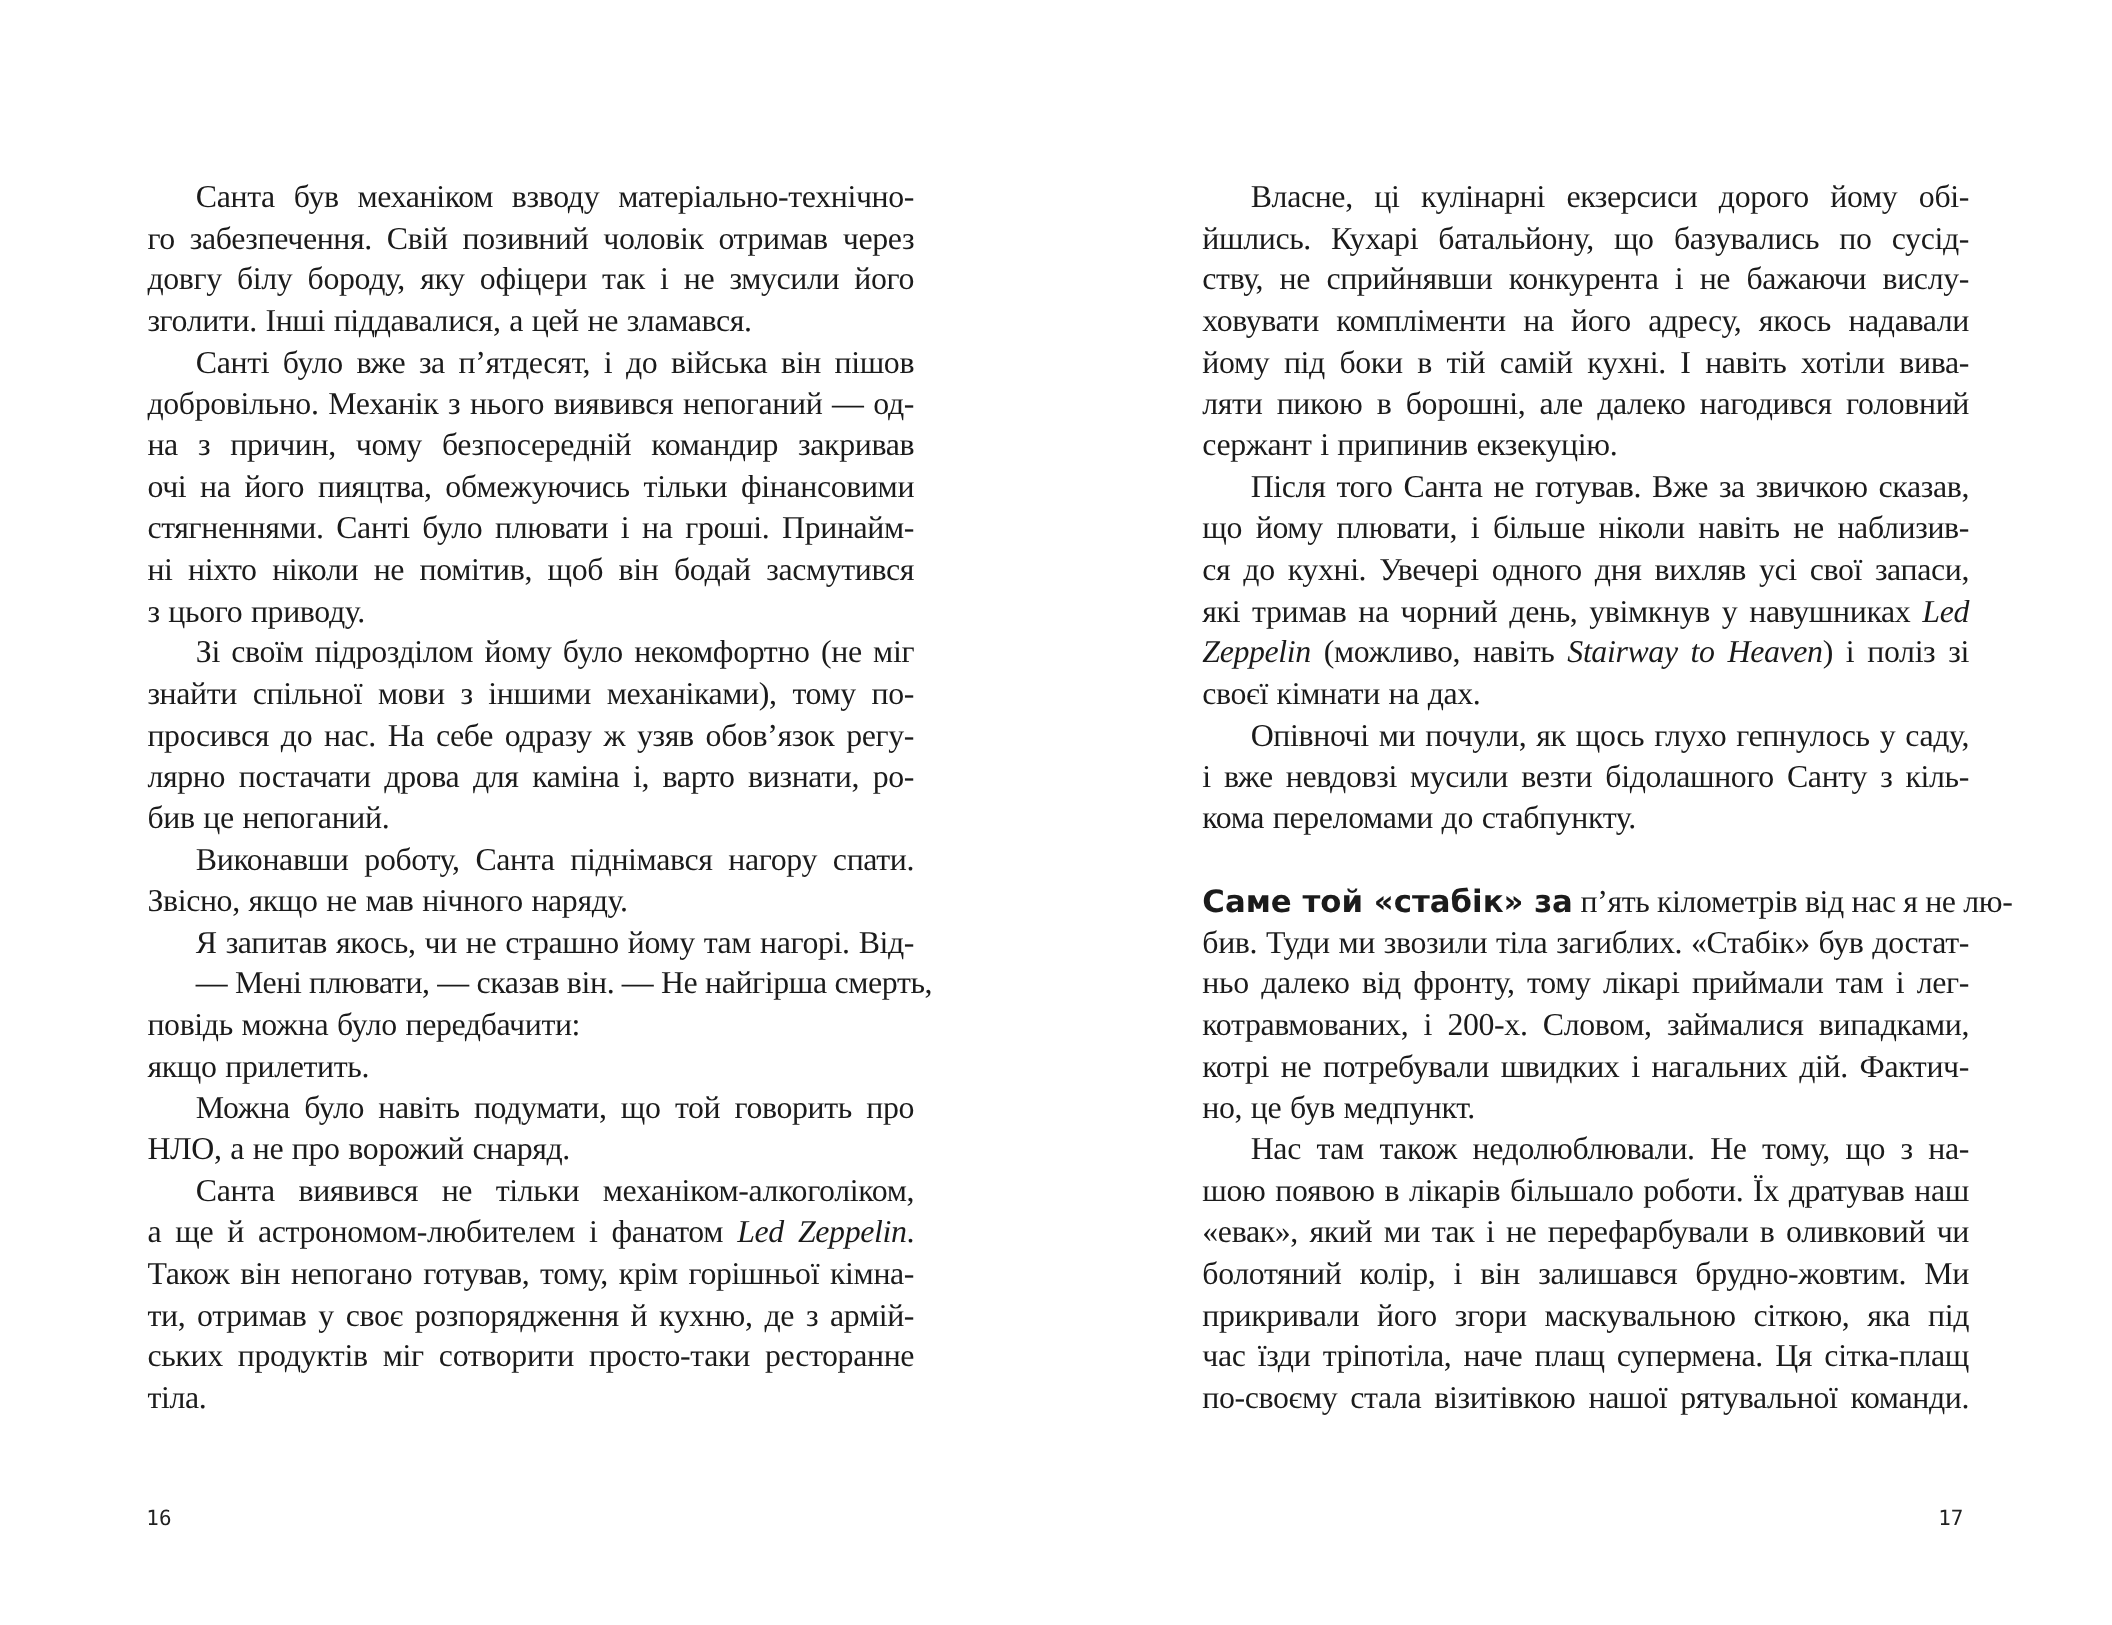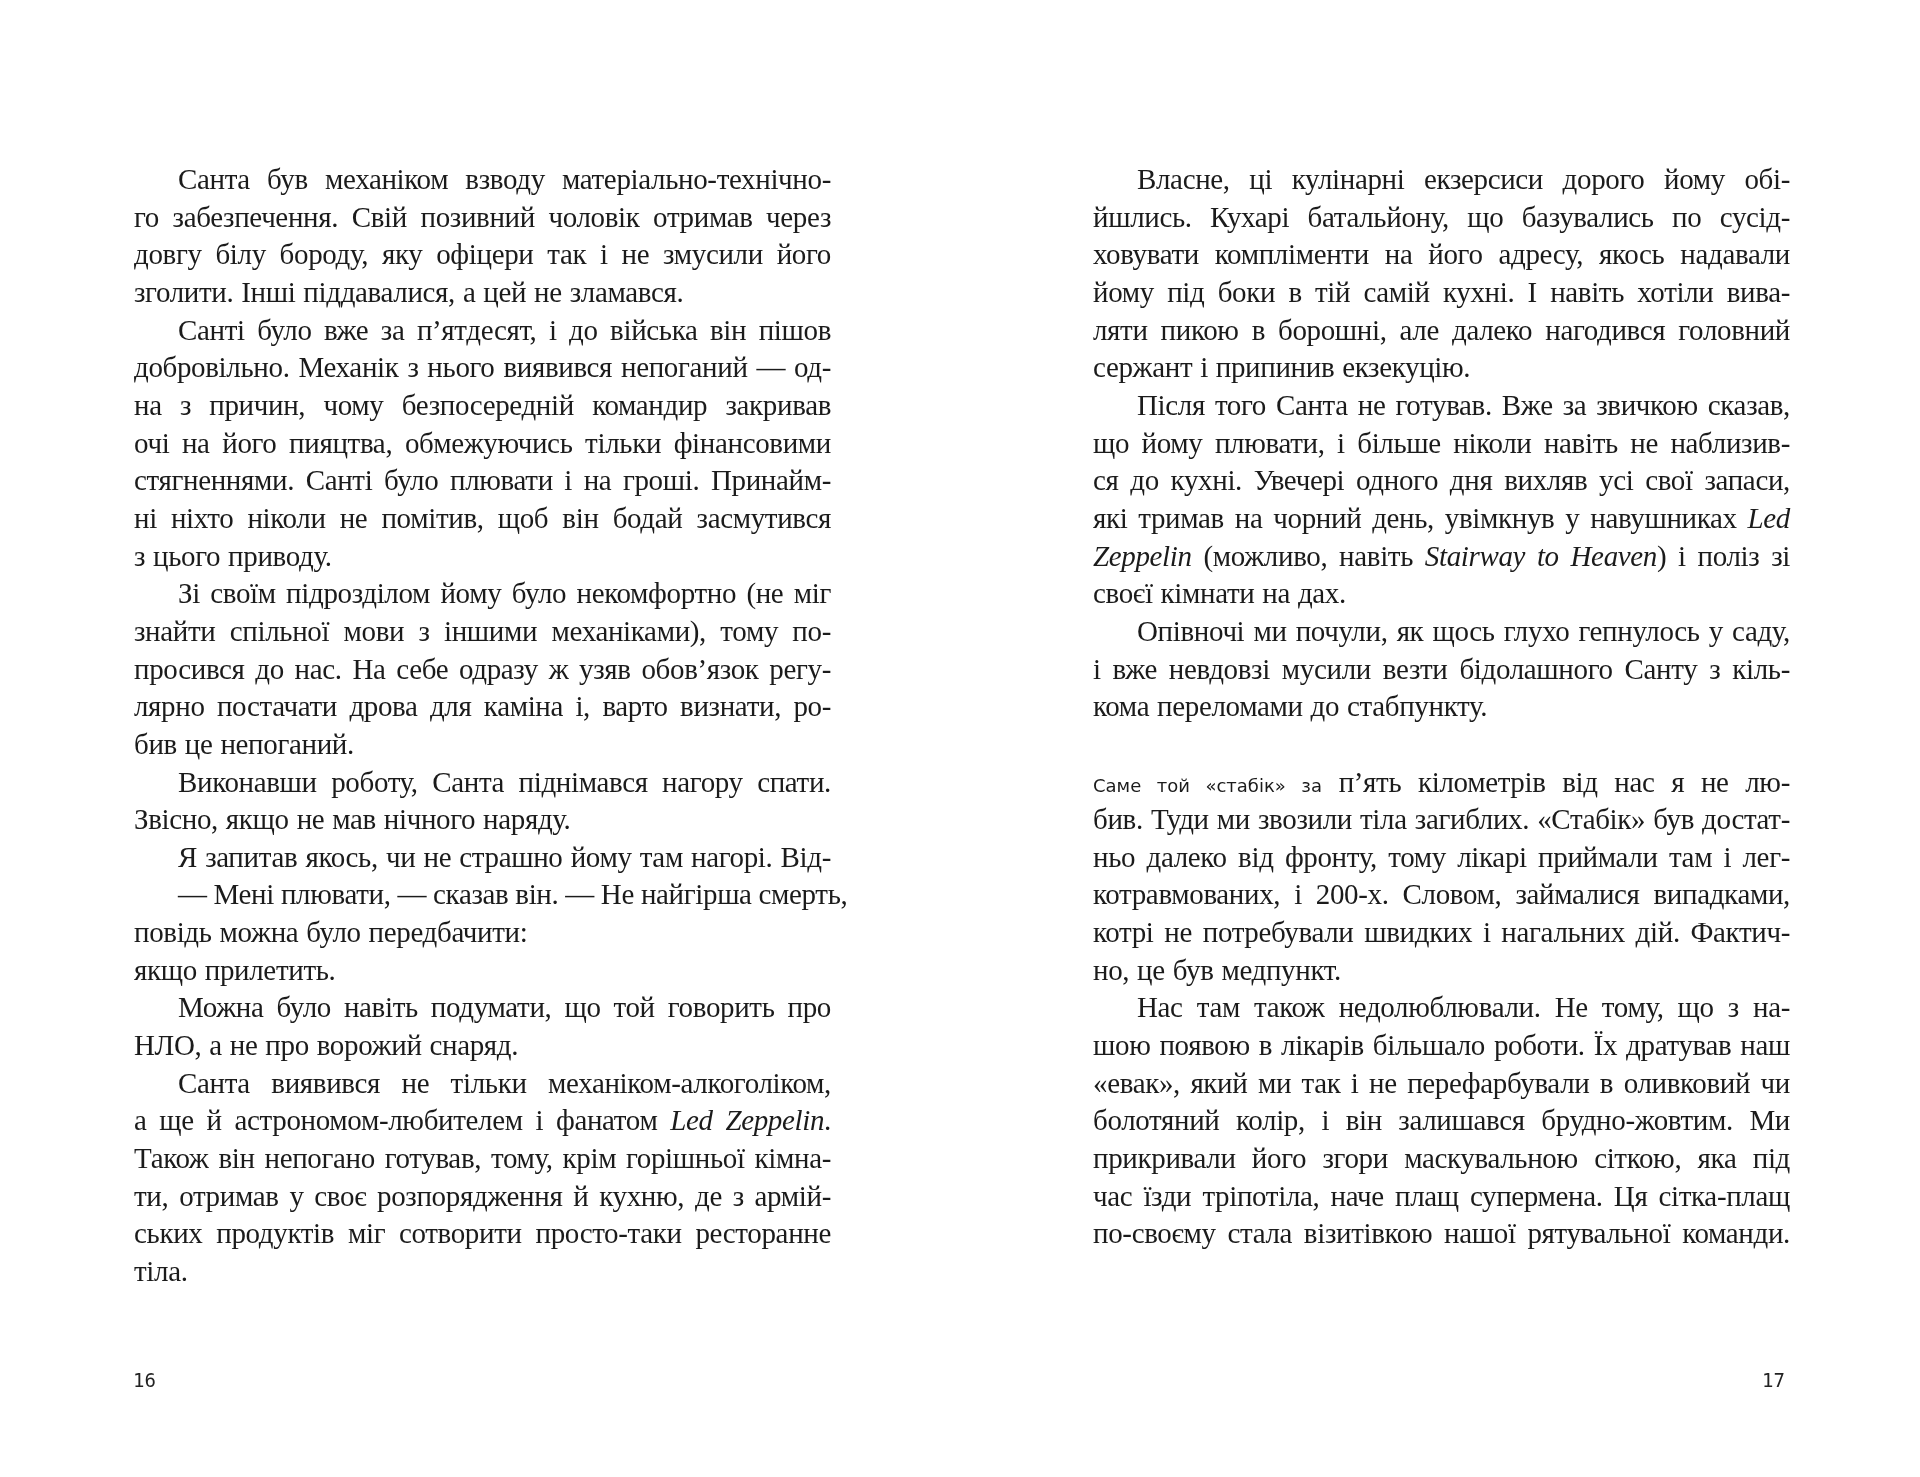--- a/index.html
+++ b/index.html
@@ -52,22 +52,22 @@
     text-align: left;
     text-align-last: left;
     word-spacing: 1px;
   }
   .line.indent { padding-left: 44px; }
   .line.blank { }
 
   .seg-italic { font-style: italic; }
   .seg-bold {
     font-family: "DejaVu Sans", "Liberation Sans", sans-serif;
-    font-weight: normal;
-    font-size: 18px;
+    font-weight: bold;
+    font-size: 28px;
     letter-spacing: 0px;
   }
 
   .page-number {
     position: absolute;
     top: 1369px;
     font-family: "DejaVu Sans Mono", "Liberation Mono", monospace;
     font-size: 19px;
     color: #222;
     letter-spacing: 0px;
@@ -111,20 +111,21 @@
         <div class="line"><span>ти, отримав у своє розпорядження й кухню, де з армій-</span></div>
         <div class="line"><span>ських продуктів міг сотворити просто-таки ресторанне</span></div>
         <div class="line last"><span>тіла.</span></div>
       </div>
     <div class="page-number">16</div>
   </div>
   <div class="page page-right">
     <div class="column">
         <div class="line indent"><span>Власне, ці кулінарні екзерсиси дорого йому обі-</span></div>
         <div class="line"><span>йшлись. Кухарі батальйону, що базувались по сусід-</span></div>
+        <div class="line"><span>ству, не сприйнявши конкурента і не бажаючи вислу-</span></div>
         <div class="line"><span>ховувати компліменти на його адресу, якось надавали</span></div>
         <div class="line"><span>йому під боки в тій самій кухні. І навіть хотіли вива-</span></div>
         <div class="line"><span>ляти пикою в борошні, але далеко нагодився головний</span></div>
         <div class="line last"><span>сержант і припинив екзекуцію.</span></div>
         <div class="line indent"><span>Після того Санта не готував. Вже за звичкою сказав,</span></div>
         <div class="line"><span>що йому плювати, і більше ніколи навіть не наблизив-</span></div>
         <div class="line"><span>ся до кухні. Увечері одного дня вихляв усі свої запаси,</span></div>
         <div class="line"><span>які тримав на чорний день, увімкнув у навушниках </span><span class="seg-italic">Led</span></div>
         <div class="line"><span class="seg-italic">Zeppelin</span><span> (можливо, навіть </span><span class="seg-italic">Stairway to Heaven</span><span>) і поліз зі</span></div>
         <div class="line last"><span>своєї кімнати на дах.</span></div>

